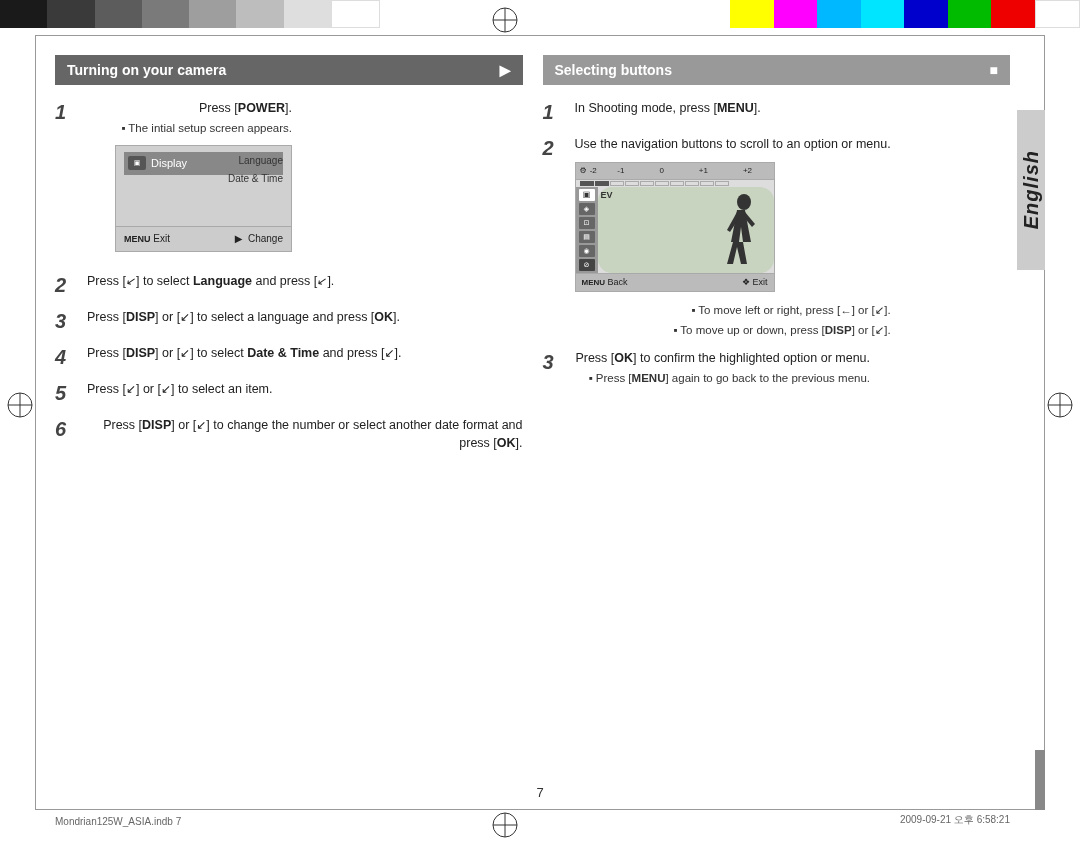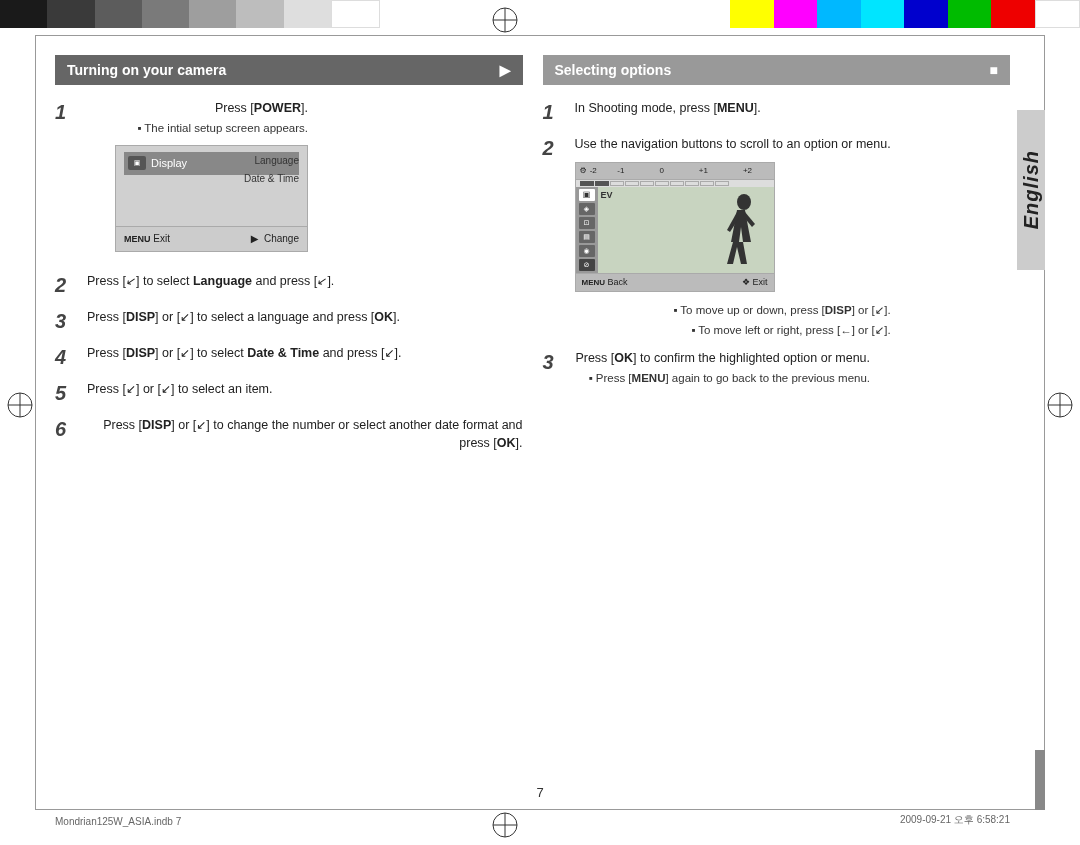--- a/index.html
+++ b/index.html
@@ -148,21 +148,21 @@
     }
     .bullet-text::before {
       content: "▪ ";
     }
 
     
     .camera-screen {
       border: 1px solid #aaa;
       background: #e8e8e8;
       margin: 8px 0 10px 28px;
-      width: 193px;
+      width: 177px;
       font-size: 11px;
     }
     .camera-screen-inner {
       padding: 6px 8px;
       background: #d0d0d0;
       min-height: 80px;
       position: relative;
     }
     .camera-menu-item {
       display: flex;
@@ -246,20 +246,21 @@
     }
     .ev-icon-item.highlighted {
       background: #fff;
       color: #333;
     }
     .ev-image-area {
       flex: 1;
       background: #c8d4c0;
       position: relative;
       overflow: hidden;
+      border-radius: 14px;
     }
     .ev-label {
       position: absolute;
       top: 2px;
       left: 3px;
       font-size: 9px;
       font-weight: bold;
       color: #333;
     }
     .ev-footer {
@@ -456,21 +457,21 @@
           <span class="step-num">6</span>
           <div class="step-content">
             Press [<span class="kbd">DISP</span>] or [<span style="font-size:12px;">↙</span>] to change the number or select another date format and press [<span class="kbd">OK</span>].
           </div>
         </li>
       </ul>
     </div>
 
     <div class="right-col">
       <div class="section-header right-header">
-        <span>Selecting options</span>
+        <span>Selecting buttons</span>
         <span>■</span>
       </div>
 
       <ul class="steps-list">
 
         <li class="step-item">
           <span class="step-num">1</span>
           <div class="step-content">
             In Shooting mode, press [<span class="kbd">MENU</span>].
           </div>
@@ -529,22 +530,22 @@
                     <path d="M36 20 L46 32 L43 35 L34 24 Z" fill="#333"></path>
                   </svg>
                 </div>
               </div>
               <div class="ev-footer">
                 <span><span class="kbd" style="font-size:8px;">MENU</span> Back</span>
                 <span>❖ Exit</span>
               </div>
             </div>
 
+            <div class="bullet-text">To move left or right, press [←] or [↙].</div>
             <div class="bullet-text">To move up or down, press [<span class="kbd">DISP</span>] or [↙].</div>
-            <div class="bullet-text">To move left or right, press [←] or [↙].</div>
           </div>
         </li>
 
         <li class="step-item">
           <span class="step-num">3</span>
           <div class="step-content">
             Press [<span class="kbd">OK</span>] to confirm the highlighted option or menu.
             <div class="bullet-text">Press [<span class="kbd">MENU</span>] again to go back to the previous menu.</div>
           </div>
         </li>

